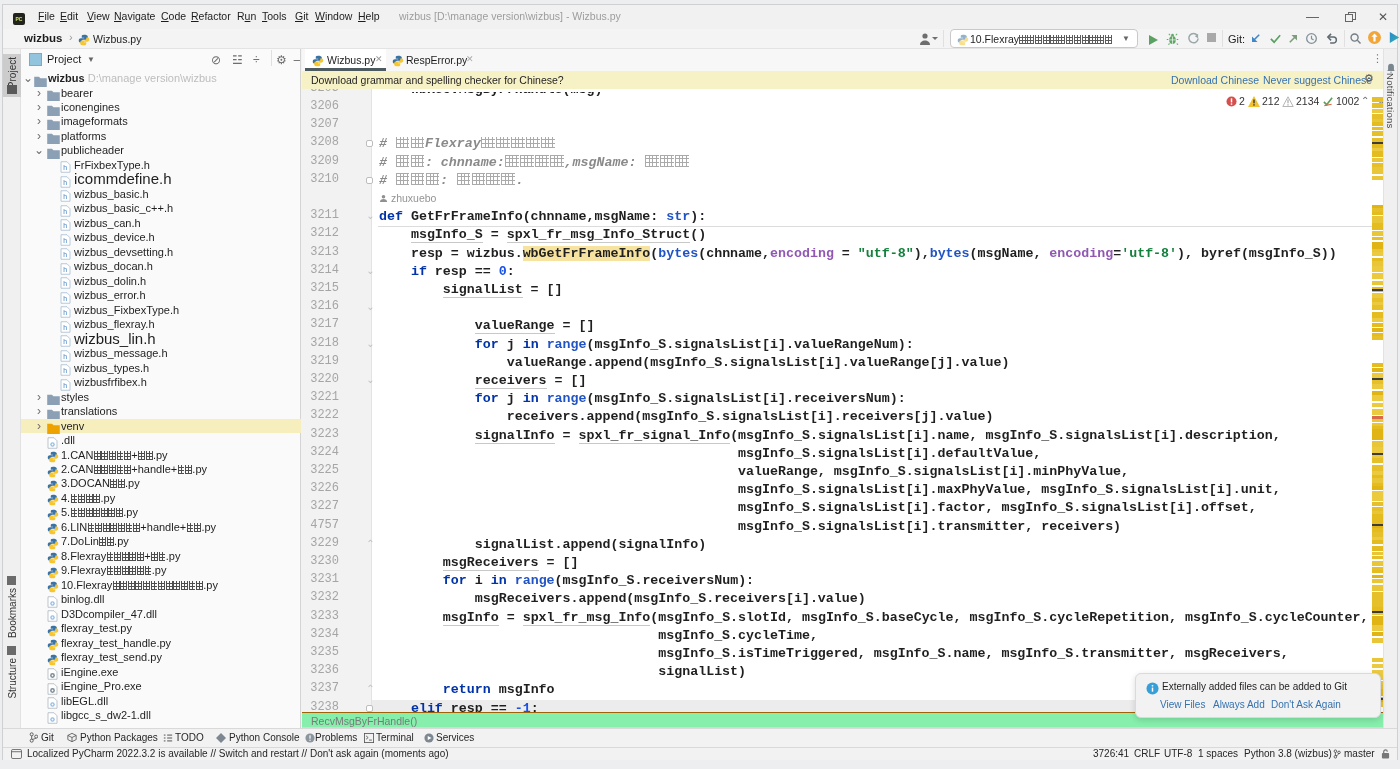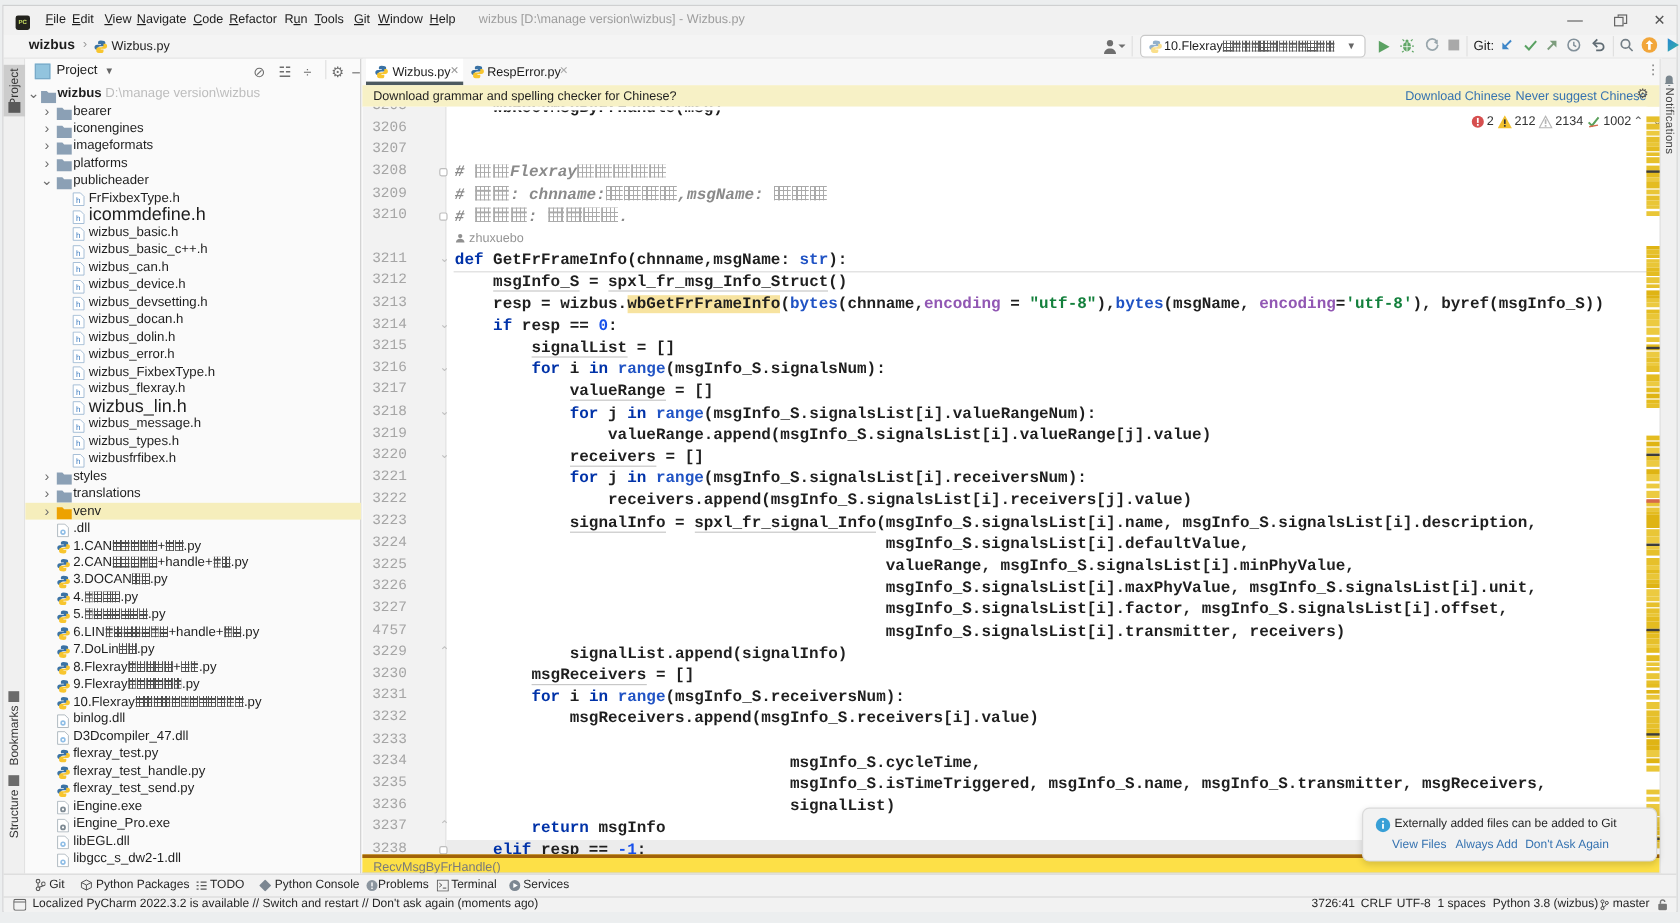--- a/index.html
+++ b/index.html
@@ -454,37 +454,37 @@
 <div class="cr" style="top:91.0px"><span class="cm"># <i class="zc"></i><i class="zc"></i><i class="zc"></i>: <i class="zc"></i><i class="zc"></i><i class="zc"></i><i class="zc"></i>.</span></div>
 <div class="cr" style="top:109.2px"><span class="author"><svg width="9" height="9" viewBox="0 0 10 10" style="vertical-align:-1px">
                 <circle cx="5" cy="3" r="2" fill="#909090"></circle>
                 <path d="M1 9c0-2.2 1.8-3.5 4-3.5S9 6.8 9 9z" fill="#909090"></path>
               </svg> zhuxuebo</span></div>
 <div class="cr" style="top:145.6px">    <span class="un">msgInfo_S</span> = <span class="un">spxl_fr_msg_Info_Struct</span>()</div>
 <div class="cr" style="top:127.4px"><b class="kw">def</b> GetFrFrameInfo(chnname,msgName: <span class="bi">str</span>):</div>
 <div class="cr" style="top:163.8px">    resp = wizbus.<span class="hl">wbGetFrFrameInfo</span>(<span class="bi">bytes</span>(chnname,<span class="pm">encoding</span> = <span class="st">"utf-8"</span>),<span class="bi">bytes</span>(msgName, <span class="pm">encoding</span>=<span class="st">'utf-8'</span>), byref(msgInfo_S))</div>
 <div class="cr" style="top:182.0px">    <b class="kw">if</b> resp == <span class="nm">0</span>:</div>
 <div class="cr" style="top:200.2px">        <span class="un">signalList</span> = []</div>
-<div class="cr" style="top:218.4px">        <b class="kw">for</b> i <b class="kw">in</b> <span class="bi">range</span>(msgInfo_S.signalsNum):</div>
 <div class="cr" style="top:236.6px">            <span class="un">valueRange</span> = []</div>
 <div class="cr" style="top:254.8px">            <b class="kw">for</b> j <b class="kw">in</b> <span class="bi">range</span>(msgInfo_S.signalsList[i].valueRangeNum):</div>
 <div class="cr" style="top:273.0px">                valueRange.append(msgInfo_S.signalsList[i].valueRange[j].value)</div>
 <div class="cr" style="top:291.2px">            <span class="un">receivers</span> = []</div>
 <div class="cr" style="top:309.4px">            <b class="kw">for</b> j <b class="kw">in</b> <span class="bi">range</span>(msgInfo_S.signalsList[i].receiversNum):</div>
 <div class="cr" style="top:327.6px">                receivers.append(msgInfo_S.signalsList[i].receivers[j].value)</div>
 <div class="cr" style="top:364.0px">                                             msgInfo_S.signalsList[i].defaultValue,</div>
 <div class="cr" style="top:345.8px">            <span class="un">signalInfo</span> = <span class="un">spxl_fr_signal_Info</span>(msgInfo_S.signalsList[i].name, msgInfo_S.signalsList[i].description,</div>
 <div class="cr" style="top:382.2px">                                             valueRange, msgInfo_S.signalsList[i].minPhyValue,</div>
 <div class="cr" style="top:418.6px">                                             msgInfo_S.signalsList[i].factor, msgInfo_S.signalsList[i].offset,</div>
 <div class="cr" style="top:400.4px">                                             msgInfo_S.signalsList[i].maxPhyValue, msgInfo_S.signalsList[i].unit,</div>
 <div class="cr" style="top:455.0px">            signalList.append(signalInfo)</div>
 <div class="cr" style="top:436.8px">                                             msgInfo_S.signalsList[i].transmitter, receivers)</div>
 <div class="cr" style="top:473.2px">        <span class="un">msgReceivers</span> = []</div>
 <div class="cr" style="top:491.4px">        <b class="kw">for</b> i <b class="kw">in</b> <span class="bi">range</span>(msgInfo_S.receiversNum):</div>
 <div class="cr" style="top:509.6px">            msgReceivers.append(msgInfo_S.receivers[i].value)</div>
+<div class="cr" style="top:527.8px">        <span class="un">msgInfo</span> = <span class="un">spxl_fr_msg_Info</span>(msgInfo_S.slotId, msgInfo_S.baseCycle, msgInfo_S.cycleRepetition, msgInfo_S.cycleCounter,</div>
 <div class="cr" style="top:546.0px">                                   msgInfo_S.cycleTime,</div>
 <div class="cr" style="top:564.2px">                                   msgInfo_S.isTimeTriggered, msgInfo_S.name, msgInfo_S.transmitter, msgReceivers,</div>
 <div class="cr" style="top:582.4px">                                   signalList)</div>
 <div class="cr" style="top:600.6px">        <b class="kw">return</b> msgInfo</div>
 <div class="cr" style="top:618.8px">    <b class="kw">elif</b> resp == <span class="nm">-1</span>:</div>
         </div>
 <div style="position:absolute;left:64px;top:51px;width:7px;height:7px;border:1px solid #bdbdbd;border-radius:2px;background:#fff"></div>
 <div style="position:absolute;left:64px;top:88px;width:7px;height:7px;border:1px solid #bdbdbd;border-radius:2px;background:#fff"></div>
 <div style="position:absolute;left:64px;top:123px;width:9px;height:9px;color:#c0c0c0;font:10px 'Liberation Sans';text-align:center;line-height:8px">⌄</div>
 <div style="position:absolute;left:64px;top:178px;width:9px;height:9px;color:#c0c0c0;font:10px 'Liberation Sans';text-align:center;line-height:8px">⌄</div>
@@ -517,21 +517,21 @@
           </svg></span>
     <span class="abs" style="left:70px;top:1px">2134</span>
     <span class="abs" style="left:96px;top:2px"><svg width="12" height="11" viewBox="0 0 13 12">
             <path d="M2 6.5L5 9.5 11 2" stroke="#5ba05b" stroke-width="1.8" fill="none"></path>
             <path d="M2.5 10.5l8-1.5" stroke="#d66a4b" stroke-width="1.3"></path>
           </svg></span>
     <span class="abs" style="left:110px;top:1px">1002</span>
     <span class="abs" style="left:135px;top:1px;color:#666;font-size:10px">⌃</span>
     <span class="abs" style="left:151px;top:1px;color:#666;font-size:10px">⌄</span>
   </div>
-  <div class="abs" style="left:0;top:663px;width:1083px;height:16px;background:#fde047;border-top:3px solid #a16207;border-bottom:1px solid #d6d6d6">
+  <div class="abs" style="left:0;top:663px;width:1083px;height:16px;background:#86efac;border-top:1px solid #a16207;border-bottom:1px solid #d6d6d6">
     <span class="abs" style="left:9px;top:1.5px;font-size:10.5px;color:#7a7a7a">RecvMsgByFrHandle()</span>
   </div>
  </div>
  <div id="stripeR">
   <div class="abs" style="left:2px;top:10px;width:10px;height:10px"><svg width="10" height="10" viewBox="0 0 12 12">
           <path d="M6 1a3.5 3.5 0 0 1 3.5 3.5V8l1 1.5H1.5L2.5 8V4.5A3.5 3.5 0 0 1 6 1z" fill="#7a868e"></path>
           <path d="M4.8 10.5a1.2 1.2 0 0 0 2.4 0z" fill="#7a868e"></path>
         </svg></div>
   <div class="abs" style="left:1px;top:24px;writing-mode:vertical-rl;font-size:9.5px;color:#444;letter-spacing:.3px">Notifications</div>
  </div>

